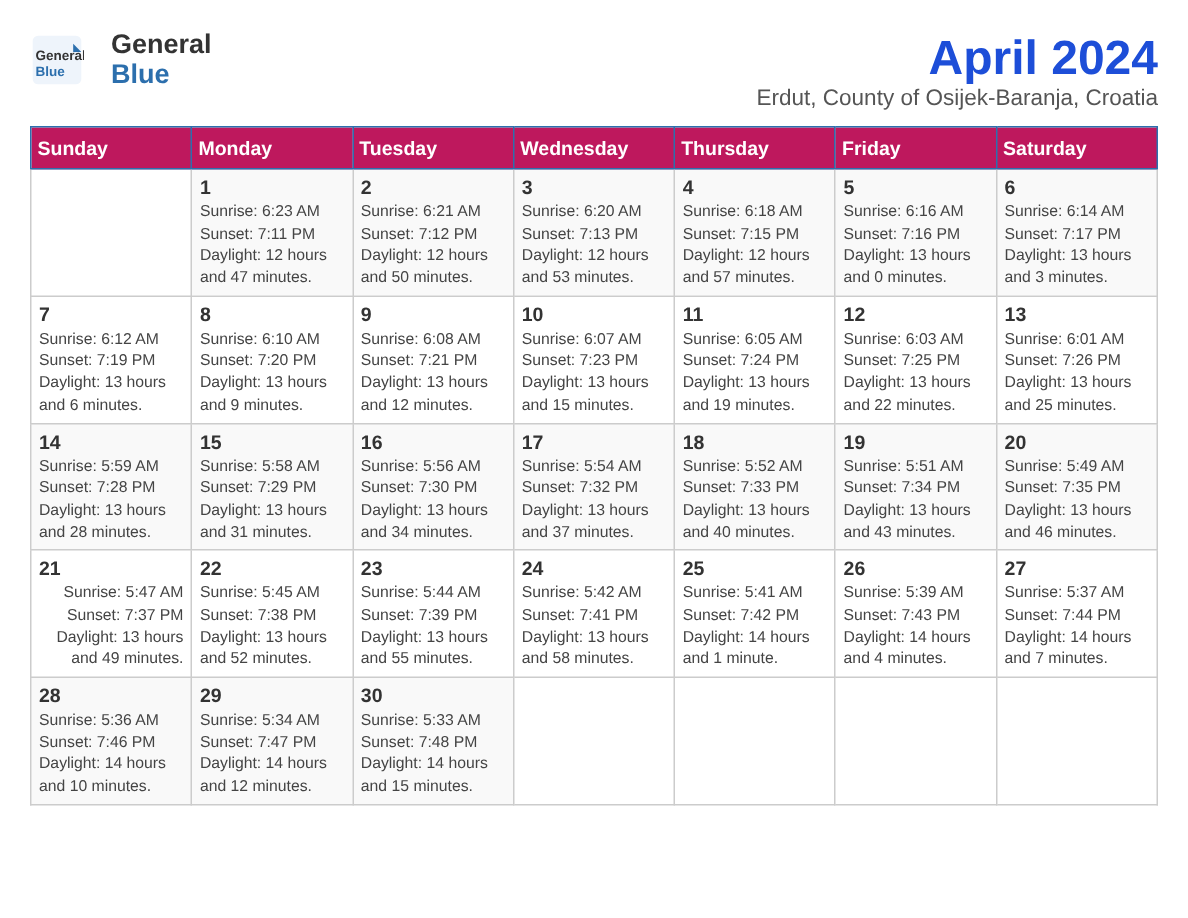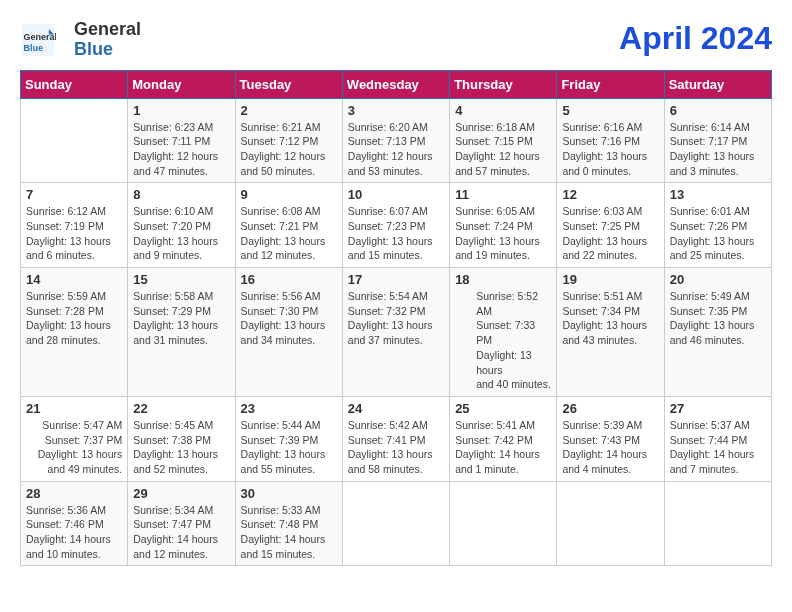--- a/index.html
+++ b/index.html
@@ -97,20 +97,21 @@
       <text x="4" y="32" font-size="10" font-weight="bold" fill="#2c6fad" font-family="Arial">Blue</text>
       <polygon points="32,8 38,14 32,14" fill="#2c6fad"></polygon>
     </svg>
     <div class="logo-text">
       <div>General</div>
       <div style="color:#2c6fad;">Blue</div>
     </div>
   </div>
   <div class="title-section">
     <div class="month-title">April 2024</div>
+    <div class="subtitle">Erdut, County of Osijek-Baranja, Croatia</div>
   </div>
 </div>
 
 <table>
   <thead>
     <tr>
     <th>Sunday</th>
         <th>Monday</th>
         <th>Tuesday</th>
         <th>Wednesday</th>
@@ -240,21 +241,21 @@
         </td>
         <td>
           <span class="day-num">17</span>
           <div class="day-info" style="white-space: pre-line;">Sunrise: 5:54 AM
 Sunset: 7:32 PM
 Daylight: 13 hours
 and 37 minutes.</div>
         </td>
         <td>
           <span class="day-num">18</span>
-          <div class="day-info" style="white-space: pre-line; margin-left: 21px;">Sunrise: 5:52 AM
+          <div class="day-info" style="white-space: pre-line;">Sunrise: 5:52 AM
 Sunset: 7:33 PM
 Daylight: 13 hours
 and 40 minutes.</div>
         </td>
         <td>
           <span class="day-num">19</span>
           <div class="day-info" style="white-space: pre-line;">Sunrise: 5:51 AM
 Sunset: 7:34 PM
 Daylight: 13 hours
 and 43 minutes.</div>

